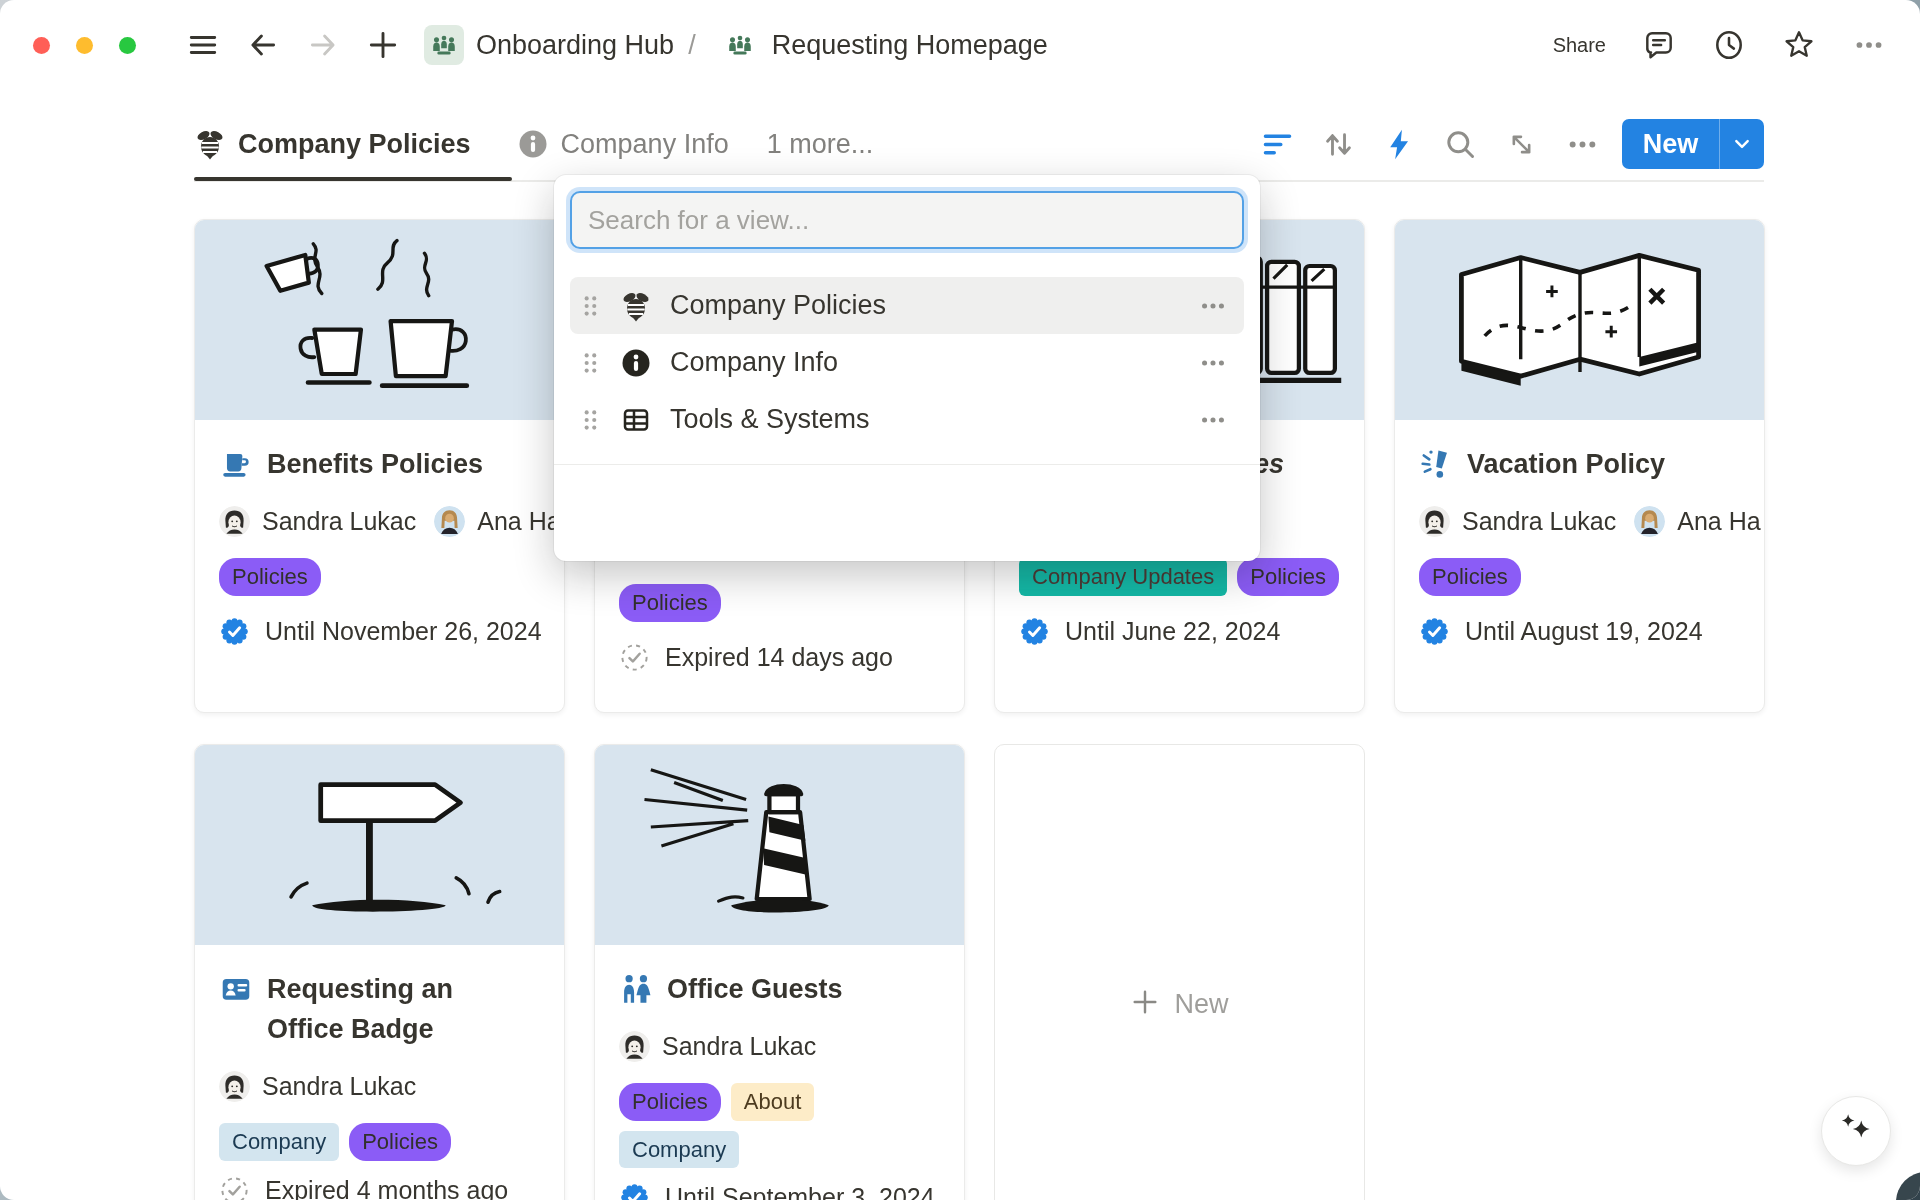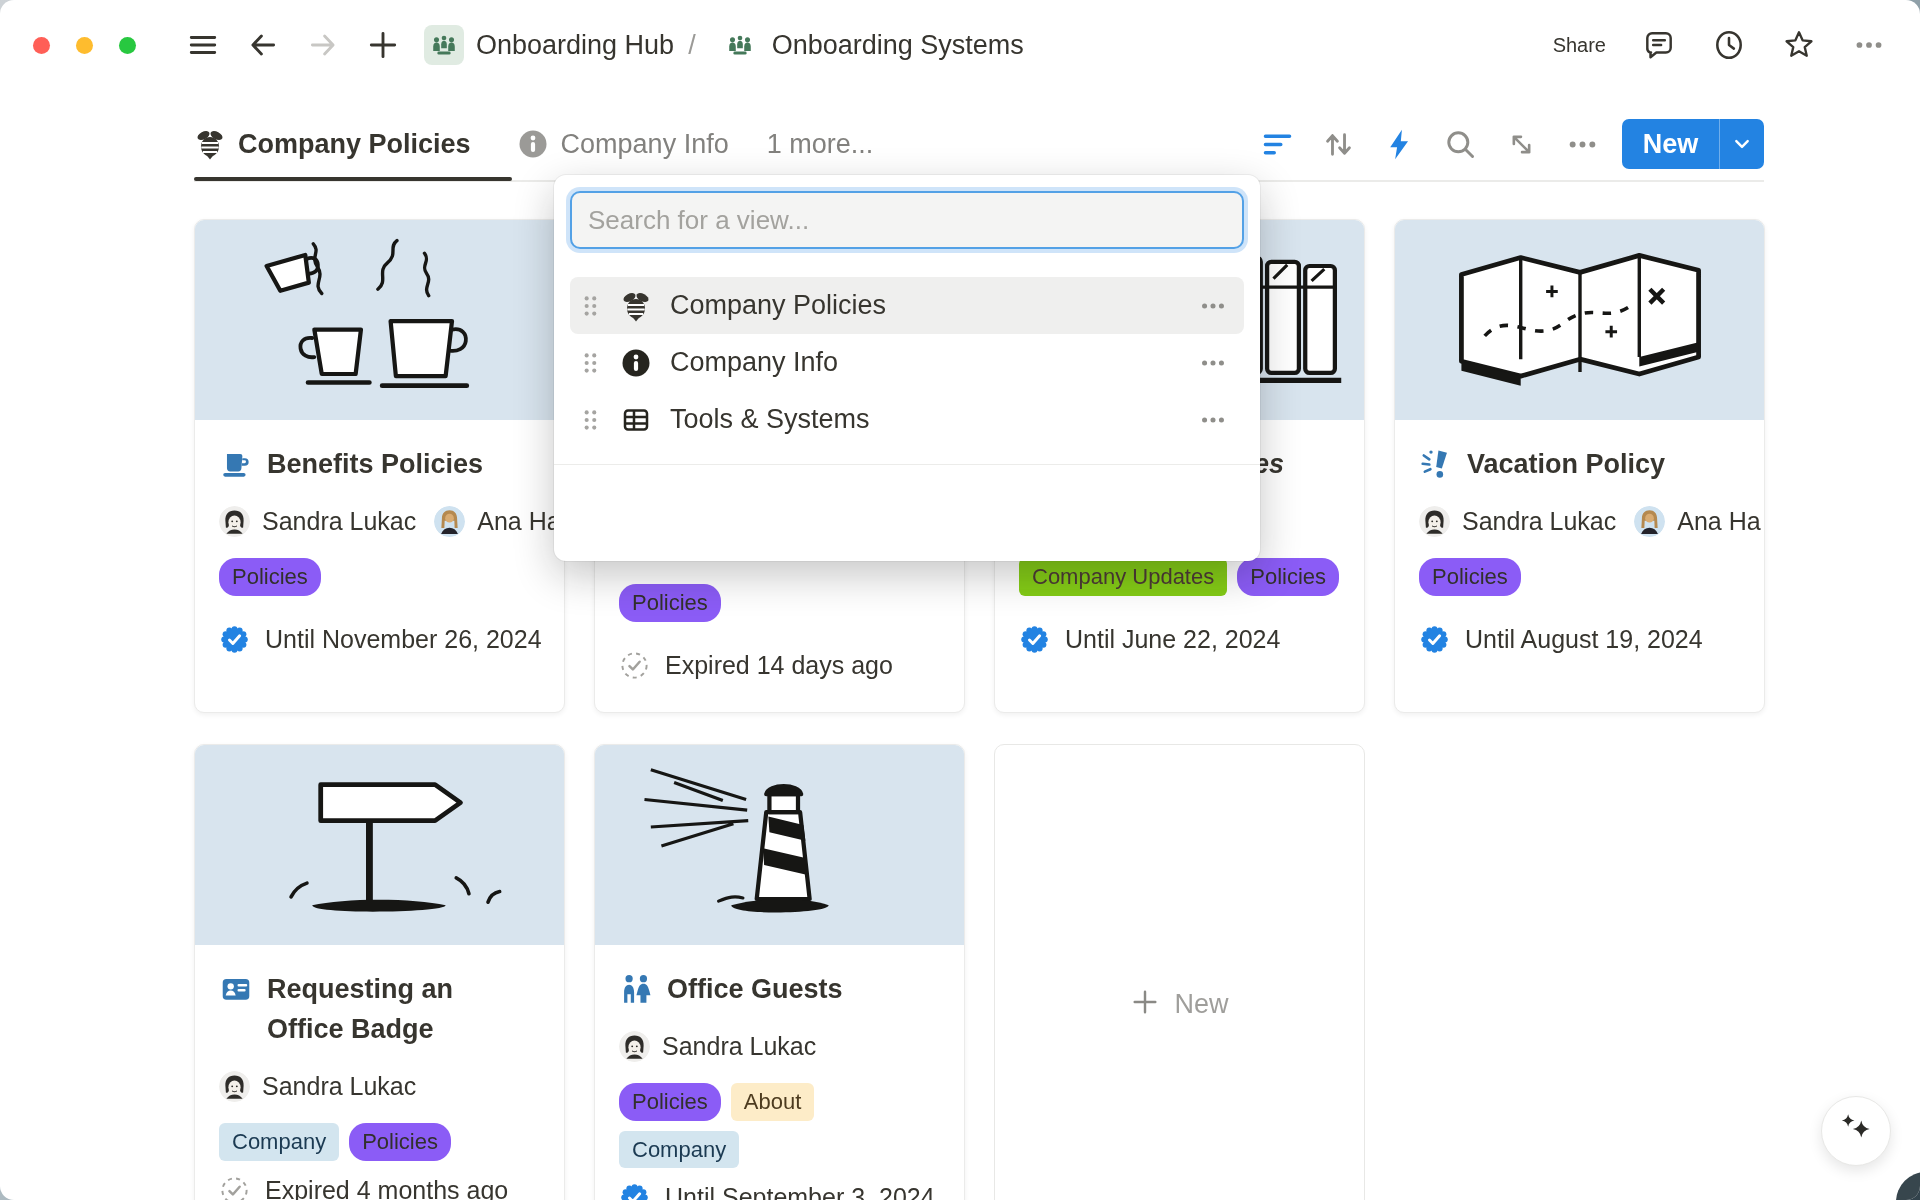--- a/index.html
+++ b/index.html
@@ -52,24 +52,24 @@
   .title-row { display:flex; align-items:flex-start; gap:14px; }
   .title-ic { width:34px; height:34px; flex:0 0 34px; margin-top:3px; } .title-ic svg{ width:100%; height:100%; }
   .card-title { font-size:27px; font-weight:600; color:#37352f; line-height:40px; max-width:252px; }
   .authors { display:flex; align-items:center; margin-top:20px; margin-right:-22px; white-space:nowrap; overflow:hidden; height:34px; }
   .avatar { width:31px; height:31px; border-radius:50%; overflow:hidden; flex:0 0 31px; margin-right:12px; }
   .avatar svg { width:100%; height:100%; }
   .author-name { font-size:25px; color:#37352f; margin-right:18px; }
   .tags { display:flex; flex-wrap:wrap; gap:10px; margin-top:20px; }
   .tag { font-size:22px; padding:5px 13px; border-radius:6px; line-height:1.25; white-space:nowrap; }
   .tag.gray { background:#8b5cf6; color:#32302c;border-radius:17px; }
-  .tag.red { background:#84cc16; color:#4c3a35; }
+  .tag.red { background:#14b8a6; color:#4c3a35; }
   .tag.blue { background:#d3e5ef; color:#1b3a52; }
   .tag.yellow { background:#fdecc8; color:#4d3b1f; }
-  .status { display:flex; align-items:center; gap:15px; margin-top:28px; }
+  .status { display:flex; align-items:center; gap:15px; margin-top:20px; }
   .status .st-ic { width:31px; height:31px; flex:0 0 31px; } .status .st-ic svg{ width:100%; height:100%; }
   .status-text { font-size:25px; color:#37352f; white-space:nowrap; }
   .row2 .status { margin-top:14px; }
   .card.occluded .spacer { height:120px; }
   .card.indent .card-title { padding-left:127px;font-style:italic; }
   .card.indent .authors { padding-left:137px; }
   .new-card { position:absolute; left:994px; top:744px; width:371px; height:520px; background:#fff; border:1px solid #e8e8e6;
               border-radius:10px; display:flex; align-items:center; justify-content:center; gap:14px; cursor:pointer; }
   .new-card svg { width:30px; height:30px; }
   .new-card-label { font-size:27px; color:#9f9e9b; }
@@ -146,21 +146,21 @@
         <svg viewBox="0 0 32 32" fill="#45795a">
           <circle cx="8" cy="10.5" r="2.7"></circle>
           <path d="M4.5 22.5v-5c0-2.5 1.5-4.2 3.5-4.2s3.5 1.7 3.5 4.2v5z"></path>
           <circle cx="24" cy="10.5" r="2.7"></circle>
           <path d="M20.5 22.5v-5c0-2.5 1.5-4.2 3.5-4.2s3.5 1.7 3.5 4.2v5z"></path>
           <circle cx="16" cy="8.5" r="2.5"></circle>
           <path d="M13 19.5v-4.3c0-2.3 1.3-3.8 3-3.8s3 1.5 3 3.8v4.3z"></path>
           <rect x="9" y="23" width="14" height="3.2" rx="1.3"></rect>
         </svg>
       </span>
-    <span class="crumb-text">Onboarding Systems</span>
+    <span class="crumb-text">Requesting Homepage</span>
     <div class="topbar-right">
       <span class="share">Share</span>
       <span class="tb-ic">
           <svg viewBox="0 0 32 32" fill="none" stroke="#37352f" stroke-width="2.3">
             <path d="M5 9.5A4.5 4.5 0 0 1 9.5 5h13A4.5 4.5 0 0 1 27 9.5v9a4.5 4.5 0 0 1-4.5 4.5H13.5L8 27.5V23h.5-1.2A4.5 4.5 0 0 1 5 18.5z" stroke-linejoin="round"></path>
             <path d="M10.5 11.5h11M10.5 16h7.5" stroke-linecap="round"></path>
           </svg>
         </span>
       <span class="tb-ic">
           <svg viewBox="0 0 32 32" fill="none" stroke="#37352f" stroke-width="2.4">

